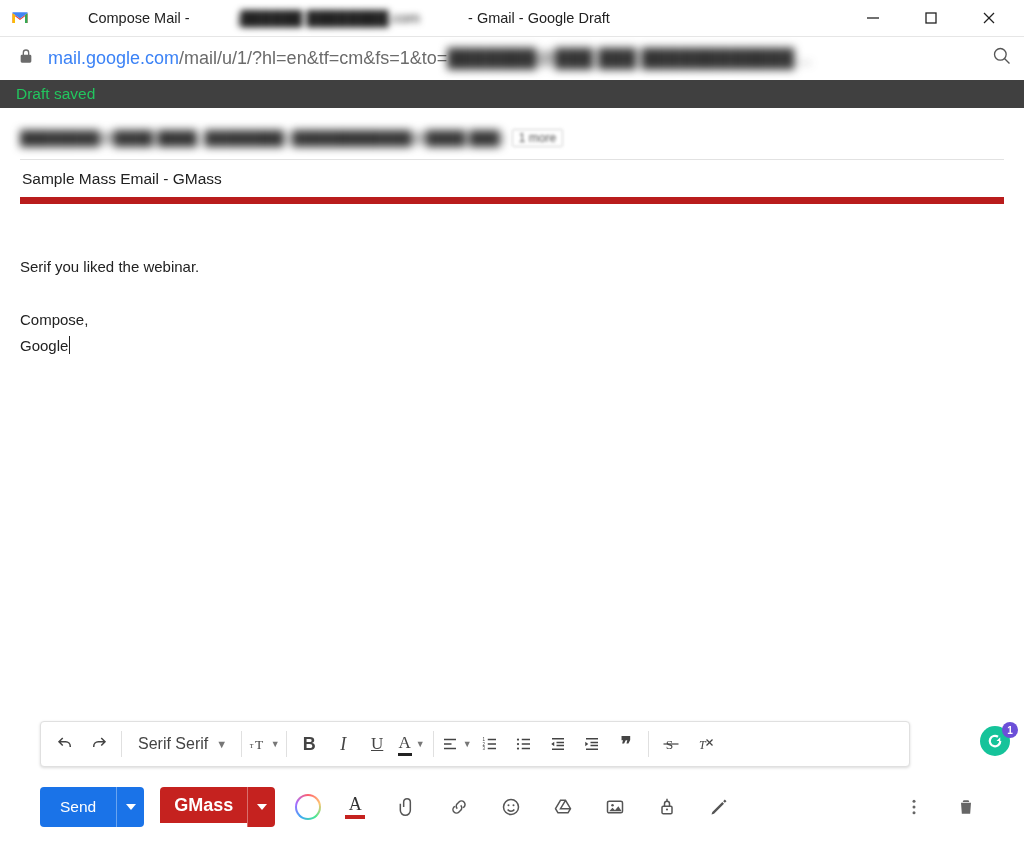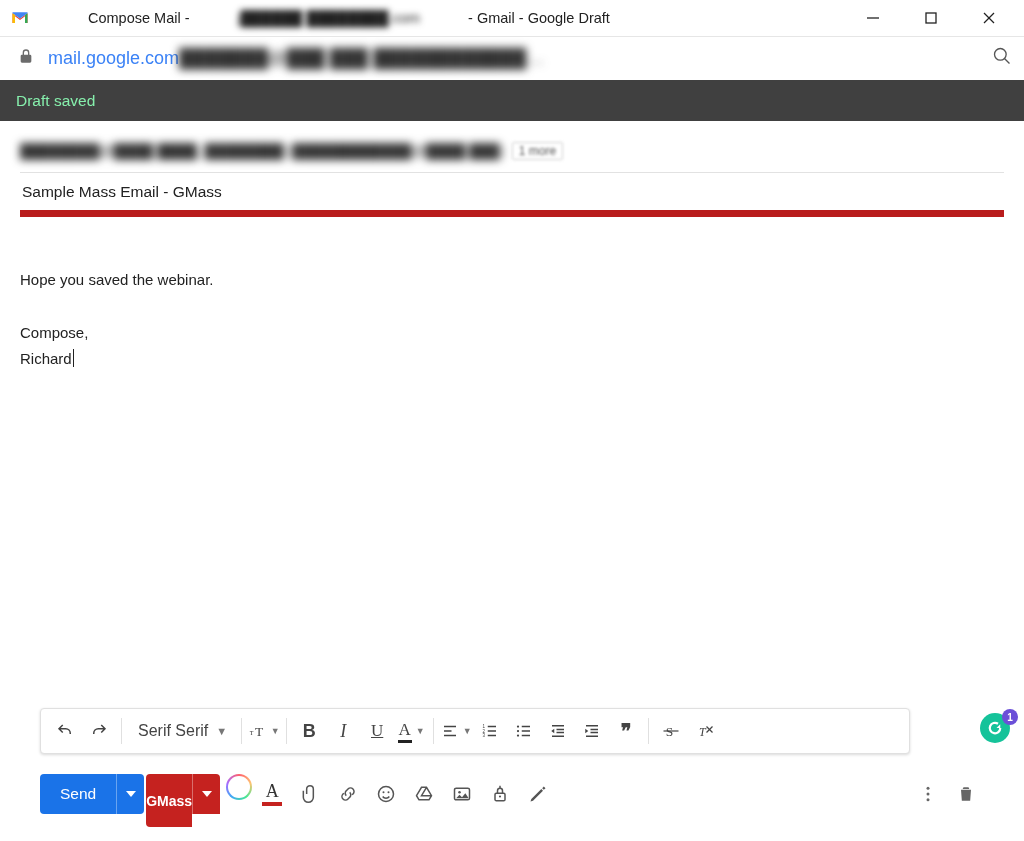--- a/index.html
+++ b/index.html
@@ -45,23 +45,23 @@
   }
   .urlbar .lock { margin-right: 14px; color:#6b6b6b; }
   .urlbar .host { color:#3b82f6; }
   .urlbar .path { color:#6b6b6b; }
   .urlbar .blur { filter: blur(4px); color:#333; }
   .urlbar .zoom-icon { margin-left:auto; color:#555; }
 
   
   .draftbar {
     background: #404040;
-    color: #86efac;
+    color: #22c55e;
     font-size: 15.5px;
-    height: 41px;
+    height: 28px;
     display:flex;
     align-items:center;
     padding: 0 16px;
   }
 
   
   .compose {
     padding: 0 20px;
   }
   .to-row {
@@ -170,40 +170,40 @@
     background:#6b4fd8;color:#fff;font-size:10px;
     display:flex;align-items:center;justify-content:center;
     font-weight:700;
   }
 
   
   .actionbar {
     margin-top: 20px;
     padding: 0 20px 14px;
     display:flex;
-    align-items:flex-start;
-    gap: 2px;
+    align-items:center;
+    gap: 16px;
   }
   .btn-split {
     display:flex;
     border-radius:4px;
     overflow:hidden;
   }
   .btn-send {
     background:#1a73e8; color:#fff; font-size:15.5px; font-weight:500;
     padding: 0 20px; height:40px; display:flex;align-items:center;
   }
   .btn-send-more {
     background:#1a73e8; color:#fff; width:28px; height:40px;
     display:flex;align-items:center;justify-content:center;
     border-left:1px solid rgba(255,255,255,.35);
   }
   .btn-gmass {
-    background:#c5221f; color:#fff; font-size:14px; font-weight:600;
-    padding: 0 0; height:53px; display:flex;align-items:center;
+    background:#c5221f; color:#fff; font-size:18px; font-weight:600;
+    padding: 0 14px; height:36px; display:flex;align-items:center;
   }
   .btn-gmass-more {
     background:#c5221f; color:#fff; width:28px; height:40px;
     display:flex;align-items:center;justify-content:center;
     border-left:1px solid rgba(255,255,255,.35);
   }
   .ext-ring {
     width:26px;height:26px;border-radius:50%;
     border:2px solid transparent;
     background:
@@ -270,20 +270,21 @@
     </div>
   </div>
 
   <div class="urlbar">
     <span class="lock">
       <svg width="16" height="16" viewBox="0 0 24 24">
           <path fill="currentColor" d="M12 2a5 5 0 0 0-5 5v3H6a2 2 0 0 0-2 2v8a2 2 0 0 0 2 2h12a2 2 0 0 0 2-2v-8a2 2 0 0 0-2-2h-1V7a5 5 0 0 0-5-5zm-3 5a3 3 0 1 1 6 0v3H9z"></path>
         </svg>
     </span>
     <span class="host">mail.google.com</span>
+    <span class="path">/mail/u/1/?hl=en&amp;tf=cm&amp;fs=1&amp;to=</span>
     <span class="path blur">███████@███ ███ ████████████…</span>
     <span class="zoom-icon">
       <svg width="20" height="20" viewBox="0 0 24 24">
           <circle cx="10" cy="10" r="7" fill="none" stroke="currentColor" stroke-width="1.6"></circle>
           <line x1="15" y1="15" x2="21" y2="21" stroke="currentColor" stroke-width="1.6"></line>
         </svg>
     </span>
   </div>
 
   <div class="draftbar">
@@ -296,24 +297,24 @@
       <span class="to-blur">████████@████ ████, ████████ (████████████@████.███)</span>
       <span class="more-badge">1 more</span>
     </div>
 
     <div class="subject-row">
       <input class="subject-input" value="Sample Mass Email - GMass" style="">
     </div>
 
     <div class="body-area">
       <p>&nbsp;</p>
-      <p>Hope you saved the webinar.</p>
+      <p>Serif you liked the webinar.</p>
       <p>&nbsp;</p>
       <p>Compose,</p>
-      <p><span>Richard</span><span class="cursor"></span></p>
+      <p><span>Google</span><span class="cursor"></span></p>
     </div>
 
     <div class="fmt-toolbar-wrap">
       <div class="fmt-toolbar">
         <div class="fmt-btn">
           <svg viewBox="0 0 24 24">
               <path fill="none" stroke="currentColor" stroke-width="2" d="M9 14 4 9l5-5M4 9h9a6 6 0 0 1 6 6v1"></path>
             </svg>
         </div>
         <div class="fmt-btn">

